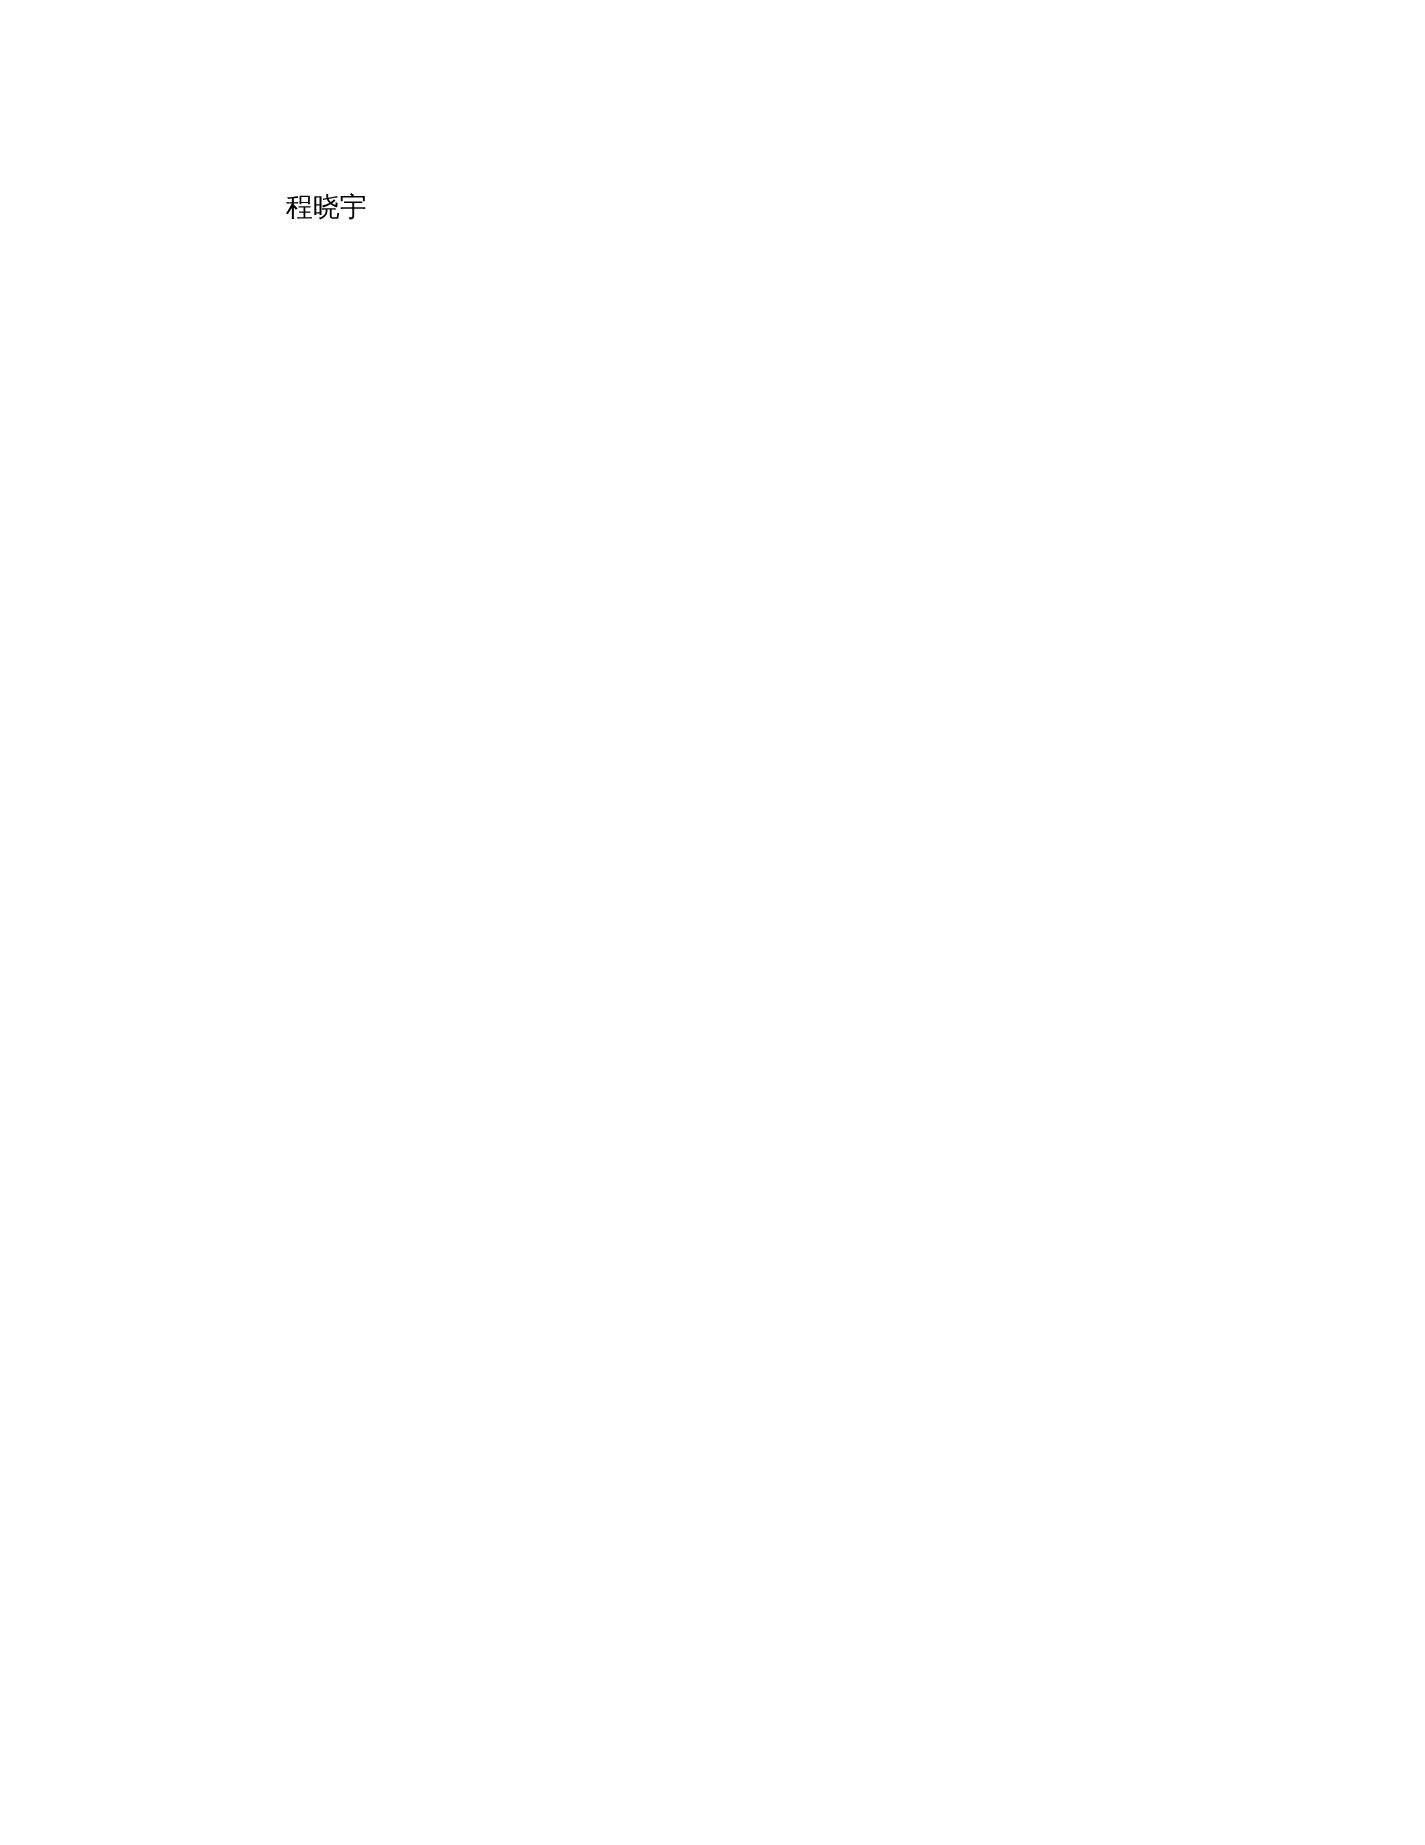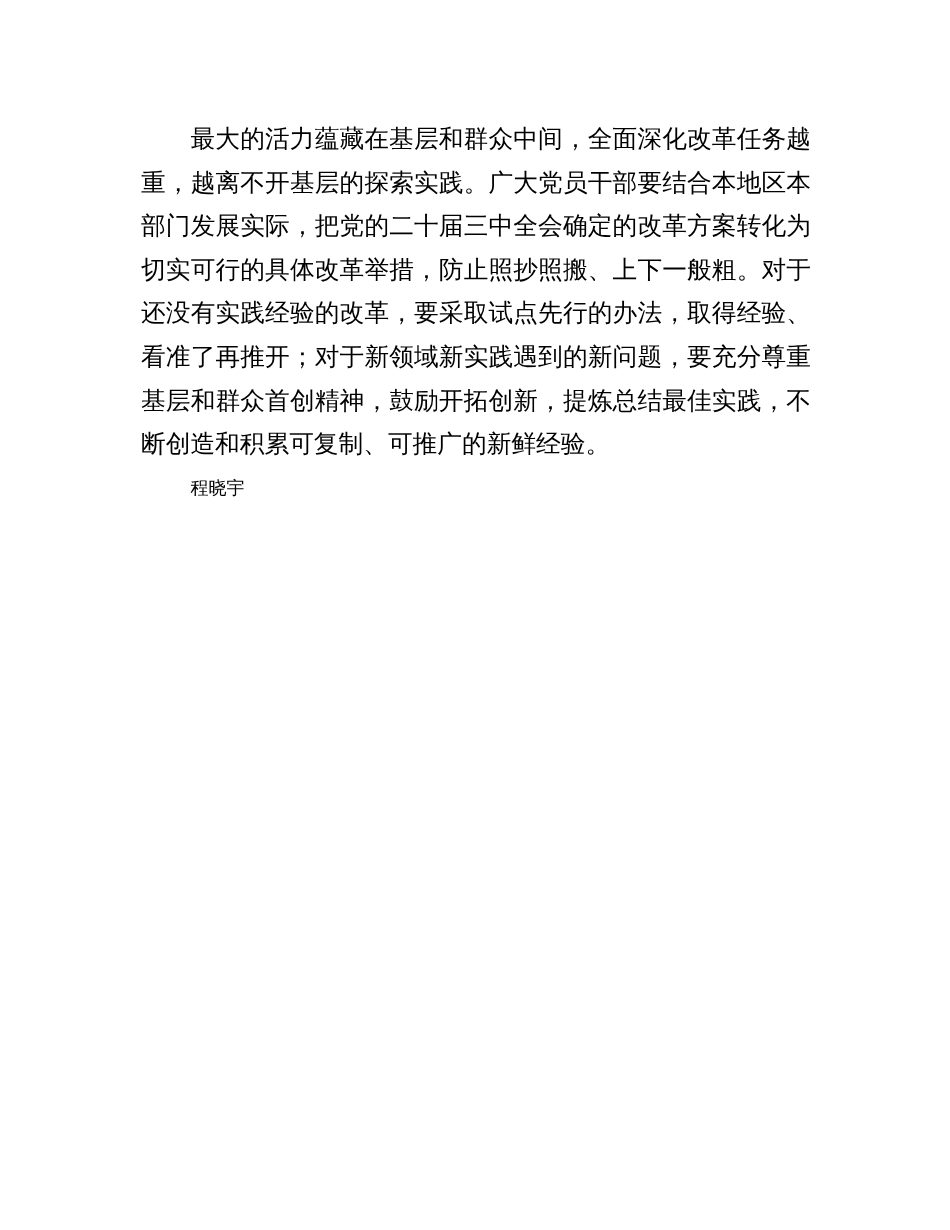--- a/index.html
+++ b/index.html
@@ -44,15 +44,14 @@
       padding-left: 49.5px;
     }
     .sig.source {
       margin-top: 2px;
     }
   </style>
 </head>
 <body>
 
 <div class="page">
-  <p class="para indent">最大的活力蕴藏在基层和群众中间，全面深化改革任务越重，越离不开基层的探索实践。广大党员干部要结合本地区本部门发展实际，把党的二十届三中全会确定的改革方案转化为切实可行的具体改革举措，防止照抄照搬、上下一般粗。对于还没有实践经验的改革，要采取试点先行的办法，取得经验、看准了再推开；对于新领域新实践遇到的新问题，要充分尊重基层和群众首创精神，鼓励开拓创新，提炼总结最佳实践，不断创造和积累可复制、可推广的新鲜经验。</p>
   <p class="sig">程晓宇</p>
 </div>
 
 </body></html>

